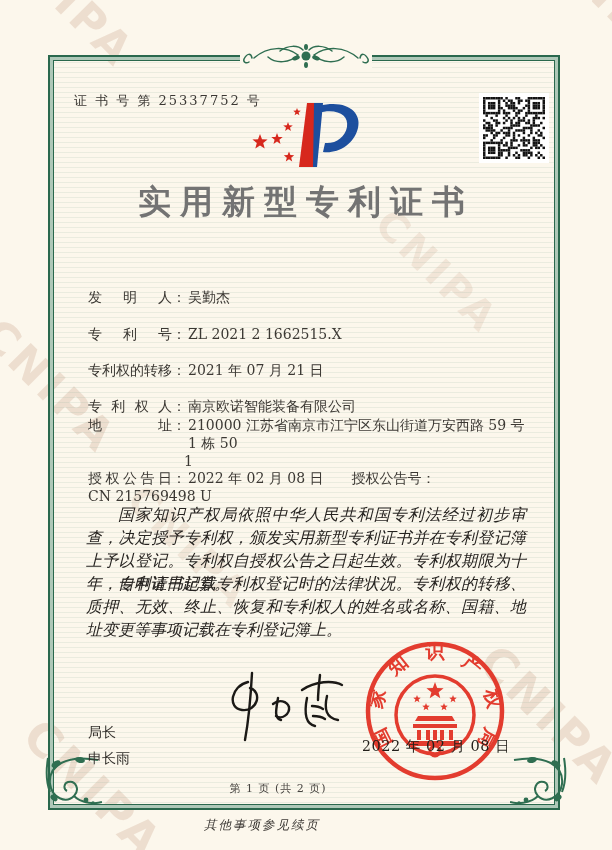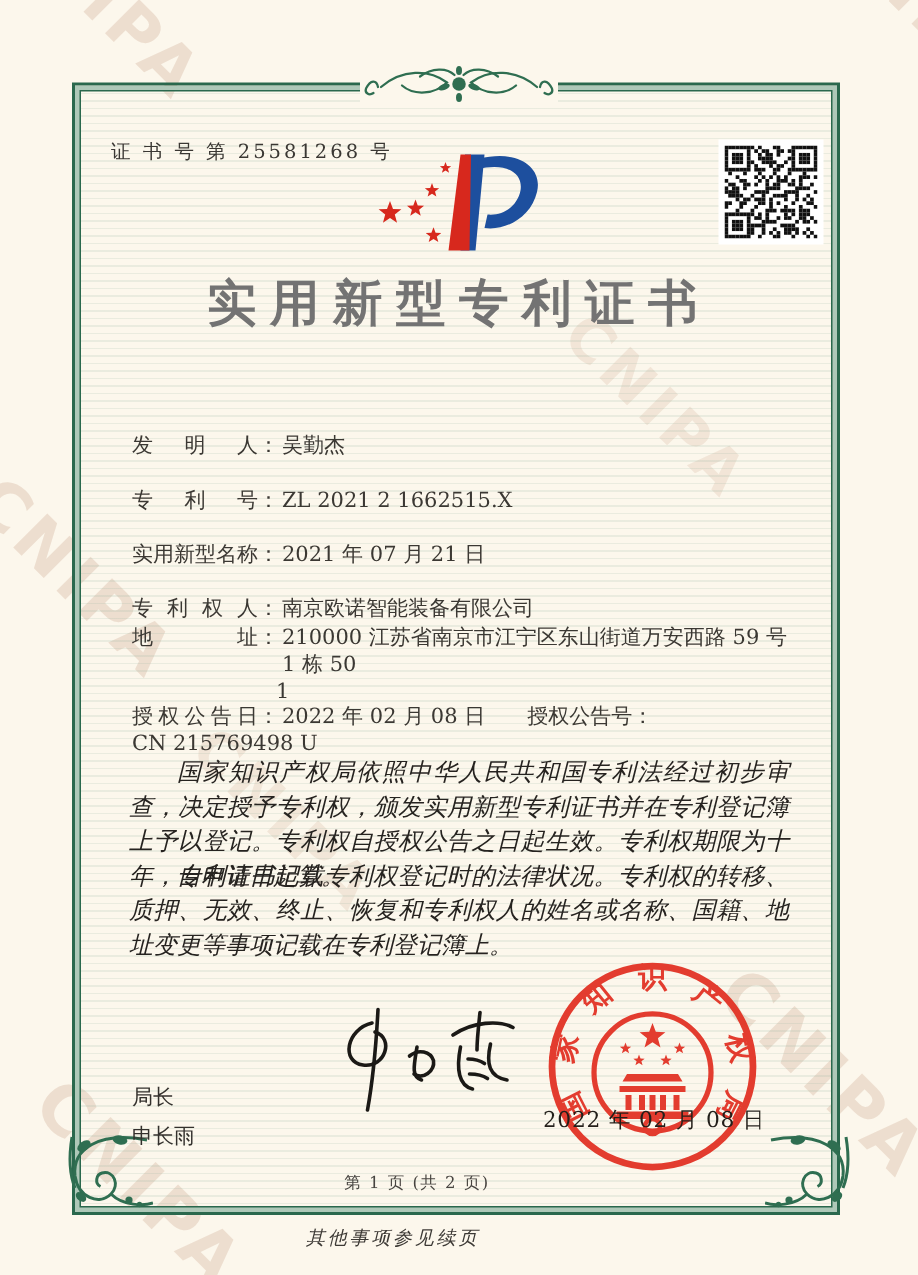--- a/index.html
+++ b/index.html
@@ -111,21 +111,21 @@
       <g fill="#2f6e51">
         <ellipse cx="16" cy="12" rx="5" ry="3" transform="rotate(-35 16 12)"></ellipse>
         <ellipse cx="40" cy="8" rx="5" ry="3" transform="rotate(12 40 8)"></ellipse>
         <ellipse cx="14" cy="46" rx="4" ry="2.6" transform="rotate(40 14 46)"></ellipse>
         <circle cx="46" cy="48" r="2.4"></circle>
         <circle cx="53" cy="51" r="1.8"></circle>
       </g>
     </svg>
   </div>
 
-  <div class="cert-no">证 书 号 第 25581268 号</div>
+  <div class="cert-no">证 书 号 第 25337752 号</div>
 
   <div class="qr-box">
     <svg id="qr-svg" width="62" height="62" viewBox="0 0 62 62">
         <rect x="0.00" y="0.00" width="2.48" height="2.48" fill="#111"></rect>
         <rect x="2.48" y="0.00" width="2.48" height="2.48" fill="#111"></rect>
         <rect x="4.96" y="0.00" width="2.48" height="2.48" fill="#111"></rect>
         <rect x="7.44" y="0.00" width="2.48" height="2.48" fill="#111"></rect>
         <rect x="9.92" y="0.00" width="2.48" height="2.48" fill="#111"></rect>
         <rect x="12.40" y="0.00" width="2.48" height="2.48" fill="#111"></rect>
         <rect x="14.88" y="0.00" width="2.48" height="2.48" fill="#111"></rect>
@@ -452,21 +452,21 @@
 
   <div class="title">实用新型专利证书</div>
 
   <div class="frow" style="top:288px">
     <span class="flabel">发明人</span><span class="fcolon">：</span><span class="fvalue">吴勤杰</span>
   </div>
   <div class="frow" style="top:325px">
     <span class="flabel">专利号</span><span class="fcolon">：</span><span class="fvalue">ZL 2021 2 1662515.X</span>
   </div>
   <div class="frow" style="top:361px">
-    <span class="flabel">实用新型名称</span><span class="fcolon">：</span><span class="fvalue">2021 年 07 月 21 日</span>
+    <span class="flabel">专利权的转移</span><span class="fcolon">：</span><span class="fvalue">2021 年 07 月 21 日</span>
   </div>
   <div class="frow" style="top:397px">
     <span class="flabel">专利权人</span><span class="fcolon">：</span><span class="fvalue">南京欧诺智能装备有限公司</span>
   </div>
   <div class="frow" style="top:416px">
     <span class="flabel">地址</span><span class="fcolon">：</span><span class="fvalue">210000 江苏省南京市江宁区东山街道万安西路 59 号 1 栋 50</span>
     <div class="addr2">1</div>
   </div>
   <div class="frow" style="top:469px">
     <span class="flabel">授权公告日</span><span class="fcolon">：</span><span class="fvalue">2022 年 02 月 08 日</span><span class="flabel2">授权公告号</span><span class="fcolon">：</span><span class="fvalue">CN 215769498 U</span>

